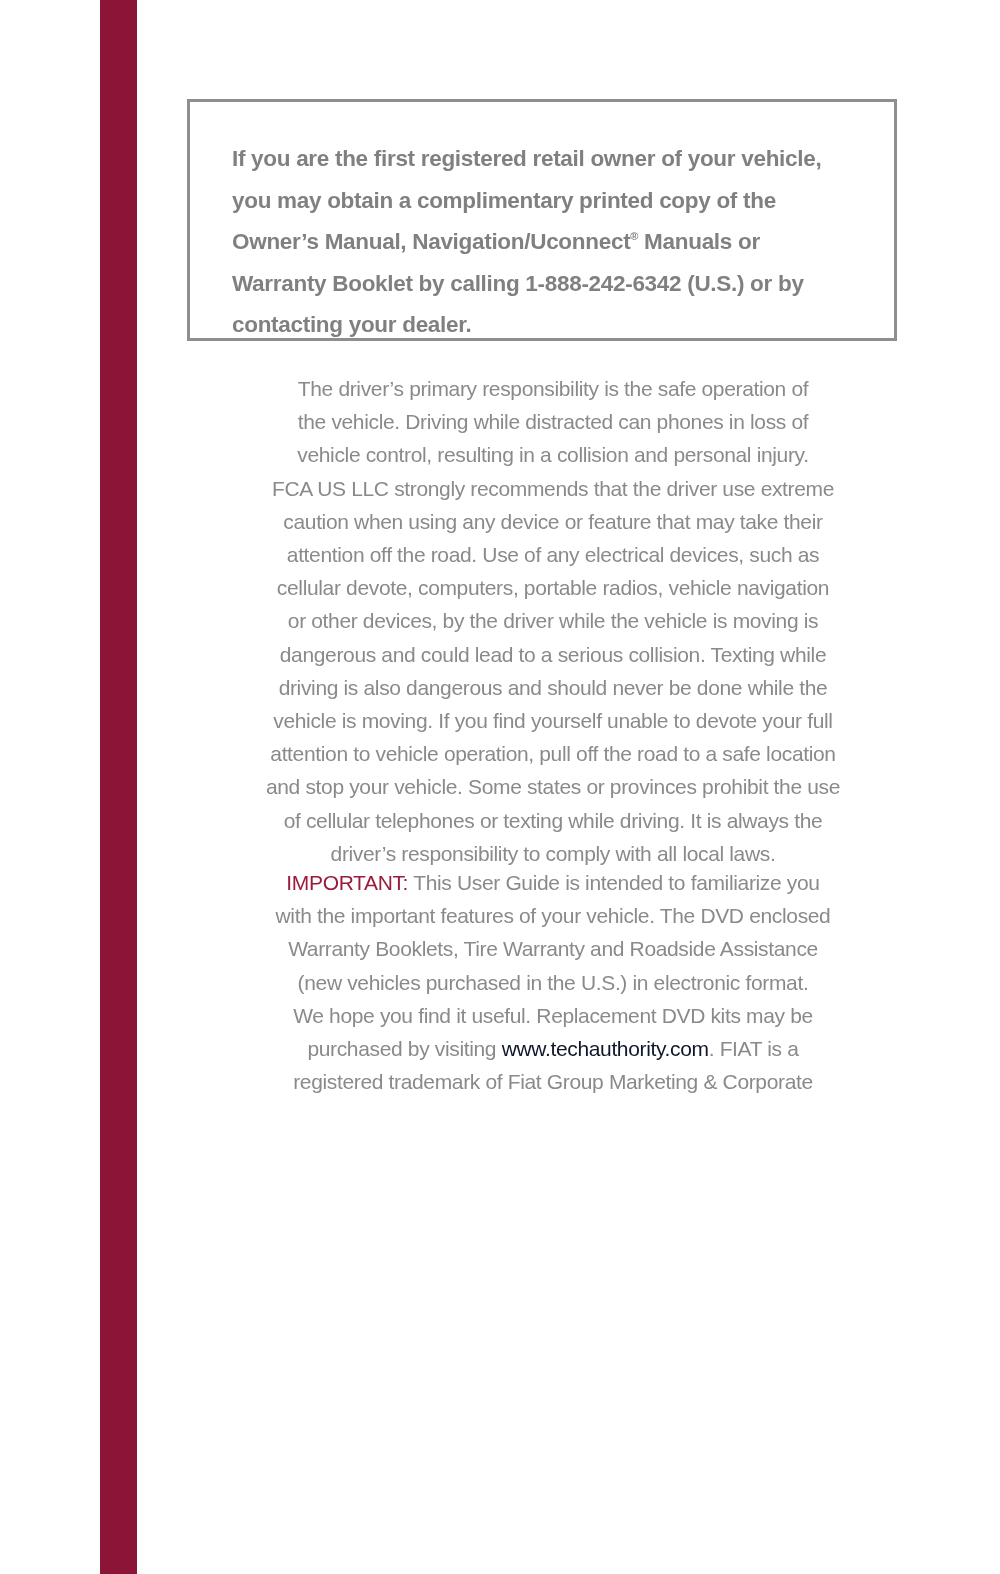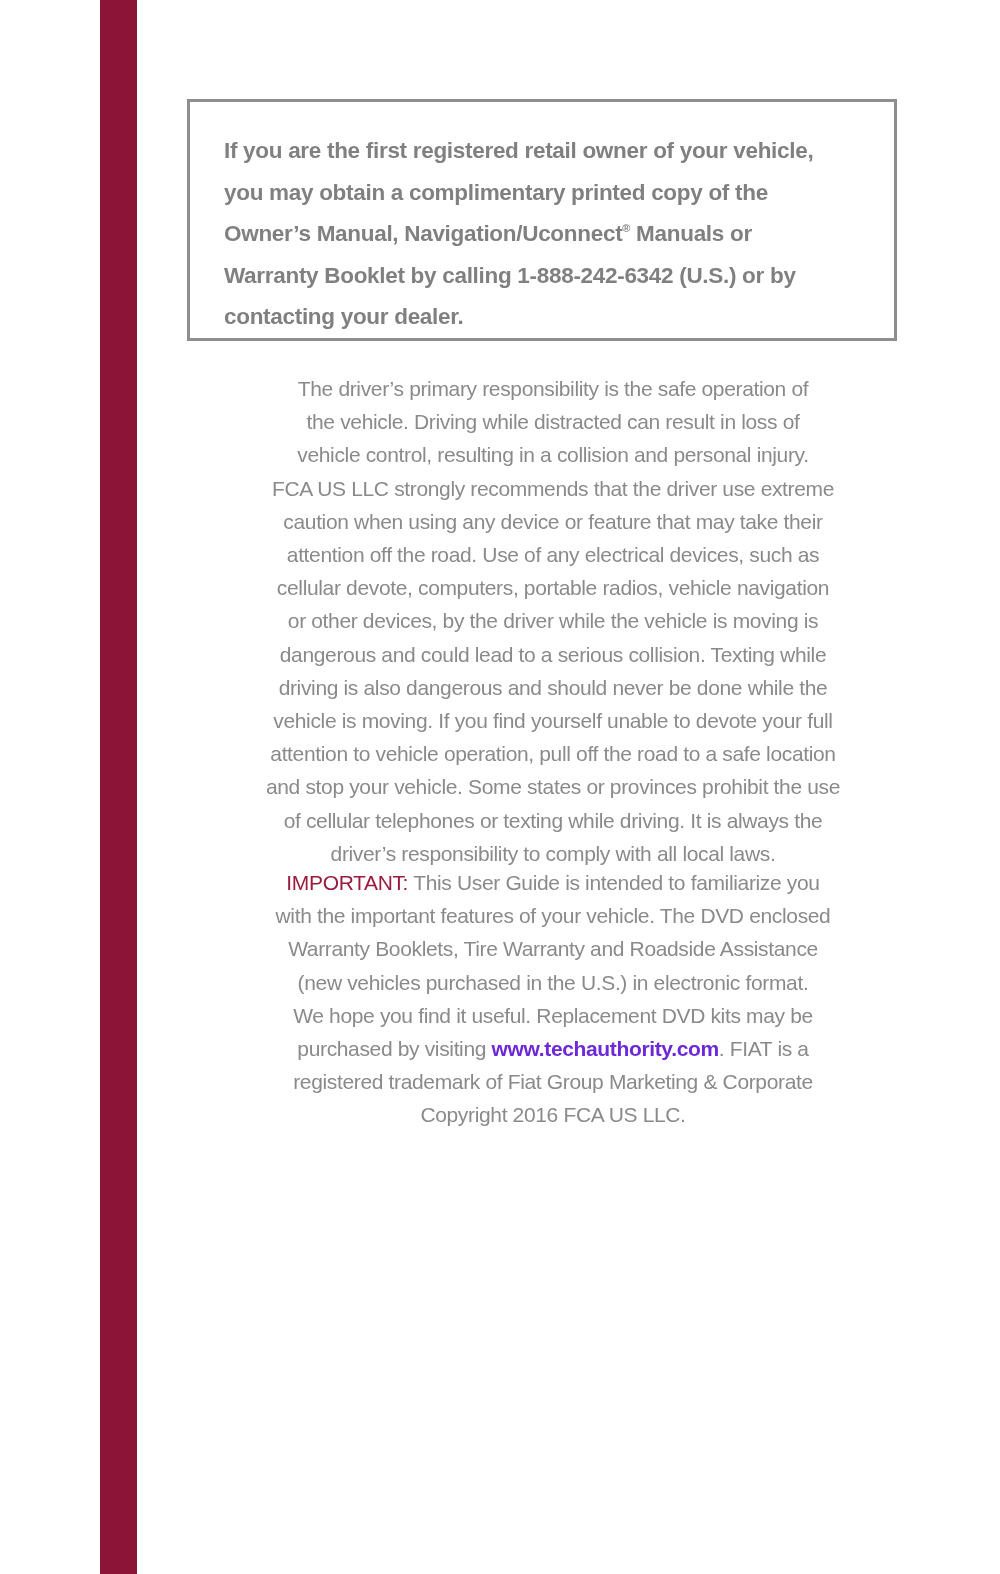--- a/index.html
+++ b/index.html
@@ -8,51 +8,51 @@
     font-family: "Liberation Sans", "DejaVu Sans", sans-serif;
   }
   .side-bar { position: absolute; left: 100px; top: 0; width: 37px; height: 1574px; background: #8c1436; }
   .notice-box {
     position: absolute; left: 187px; top: 99px; width: 704px; height: 236px;
     border: 3px solid #8e8e8e; box-sizing: content-box;
   }
   .notice-text {
     position: absolute; left: 26px; top: 20px; width: 660px;
     color: #808080; font-weight: bold; font-size: 22.5px; line-height: 41.5px; letter-spacing: -0.3px;
-    margin: 8px;
+    margin: 16px;
   }
   .line { display: block; white-space: nowrap; }
   .body-text {
     position: absolute; left: 213px; width: 680px; color: #8a8a8a;
     font-size: 21px; line-height: 33.2px; letter-spacing: -0.35px; margin: 0; text-align: center;
   }
   #p1 { top: 372px; }
   #p2 { top: 866px; }
   .important { color: #9b1b3d; }
-  .url { font-weight: bold; color: #6d28d9; }
+  .url { font-weight: normal; color: #0f172a; }
   sup { font-size: 11px; vertical-align: 9px; line-height: 0; }
 </style>
 </head>
 <body>
 
 <div class="side-bar"></div>
 
 <div class="notice-box">
   <p class="notice-text">
     <span class="line">If you are the first registered retail owner of your vehicle,</span>
     <span class="line">you may obtain a complimentary printed copy of the</span>
     <span class="line"><span>Owner’s Manual, Navigation/Uconnect</span><sup>®</sup> <span>Manuals or</span></span>
     <span class="line">Warranty Booklet by calling 1-888-242-6342 (U.S.) or by</span>
     <span class="line">contacting your dealer.</span>
   </p>
 </div>
 
 <p class="body-text" id="p1">
   <span class="line">The driver’s primary responsibility is the safe operation of</span>
-  <span class="line">the vehicle. Driving while distracted can result in loss of</span>
+  <span class="line">the vehicle. Driving while distracted can phones in loss of</span>
   <span class="line">vehicle control, resulting in a collision and personal injury.</span>
   <span class="line">FCA US LLC strongly recommends that the driver use extreme</span>
   <span class="line">caution when using any device or feature that may take their</span>
   <span class="line">attention off the road. Use of any electrical devices, such as</span>
   <span class="line">cellular devote, computers, portable radios, vehicle navigation</span>
   <span class="line">or other devices, by the driver while the vehicle is moving is</span>
   <span class="line">dangerous and could lead to a serious collision. Texting while</span>
   <span class="line">driving is also dangerous and should never be done while the</span>
   <span class="line">vehicle is moving. If you find yourself unable to devote your full</span>
   <span class="line">attention to vehicle operation, pull off the road to a safe location</span>
@@ -62,14 +62,13 @@
 </p>
 
 <p class="body-text" id="p2">
   <span class="line"><span class="important">IMPORTANT:</span><span> This User Guide is intended to familiarize you</span></span>
   <span class="line">with the important features of your vehicle. The DVD enclosed</span>
   <span class="line">Warranty Booklets, Tire Warranty and Roadside Assistance</span>
   <span class="line">(new vehicles purchased in the U.S.) in electronic format.</span>
   <span class="line">We hope you find it useful. Replacement DVD kits may be</span>
   <span class="line"><span>purchased by visiting </span><span class="url">www.techauthority.com</span><span>. FIAT is a</span></span>
   <span class="line">registered trademark of Fiat Group Marketing &amp; Corporate</span>
-  <span class="line">Copyright 2016 FCA US LLC.</span>
 </p>
 
 </body></html>

